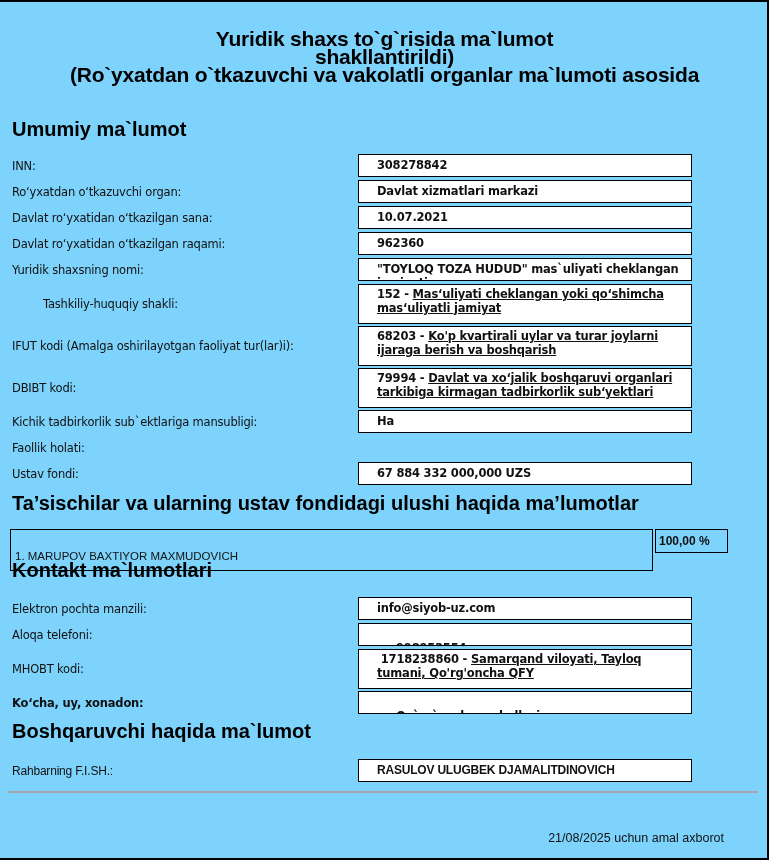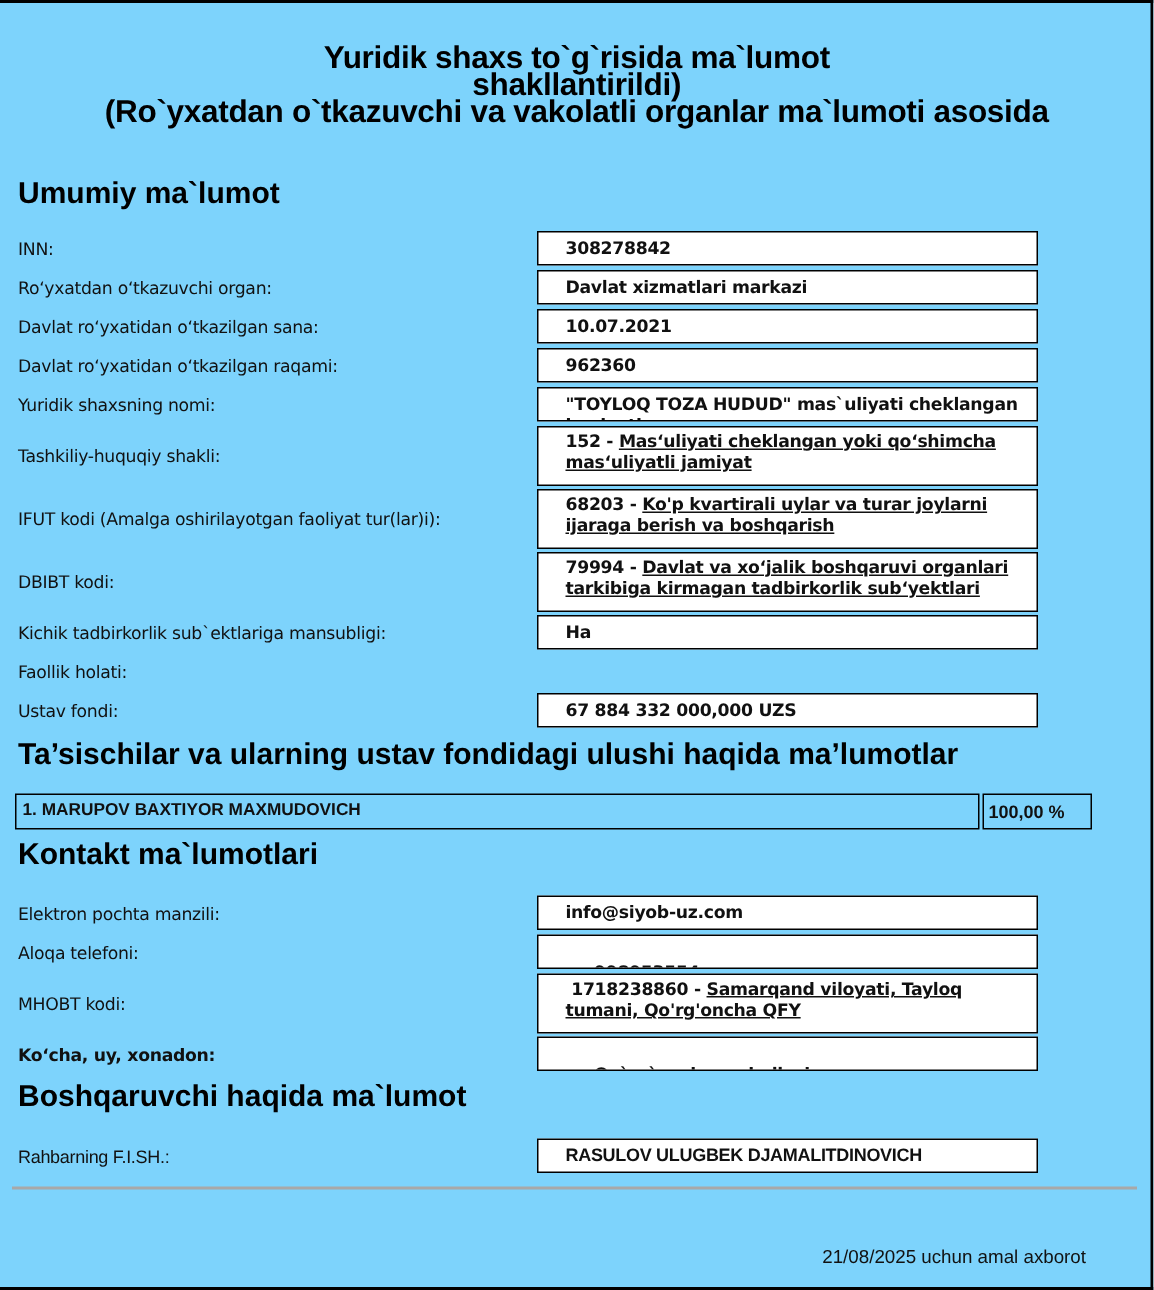--- a/index.html
+++ b/index.html
@@ -32,22 +32,22 @@
       border: 1.5px solid #000; background: #fff;
       padding: 2px 6px 0 18px;
       font-family: "DejaVu Sans", sans-serif; font-weight: bold;
       font-size: 11.5px; line-height: 14px; color: #111;
       letter-spacing: -0.2px; overflow: hidden; margin-left: 40px;
     }
     .vbox .link { text-decoration: underline; }
     .vbox.single { padding-top: 3px; }
     .founder-name {
       position: absolute; left: 10px; top: 527px; width: 643px; height: 24px;
-      border: 1.5px solid #000; padding: 4px 4px;
-      font-family: "Liberation Sans", sans-serif; font-weight: bold; font-size: 11.5px; color: #111;
+      border: 1.5px solid #000; padding: 20px 4px;
+      font-family: "Liberation Sans", sans-serif; font-weight: normal; font-size: 11.5px; color: #111;
       white-space: nowrap;
     }
     .founder-share {
       position: absolute; left: 655px; top: 527px; width: 73px; height: 24px;
       border: 1.5px solid #000; padding: 4px 3px;
       font-family: "Liberation Sans", sans-serif; font-weight: bold; font-size: 12px; color: #111;
       white-space: nowrap;
     }
     .hr {
       position: absolute; left: 8px; top: 789px; width: 750px; height: 2px;
@@ -91,21 +91,21 @@
   <div class="label" style="top:235px;">Davlat ro‘yxatidan o‘tkazilgan raqami:</div>
   <div class="vbox single" style="top:230px;height:23px;">
     <span>962360</span>
   </div>
 
   <div class="label" style="top:261px;">Yuridik shaxsning nomi:</div>
   <div class="vbox single" style="top:256px;height:23px;">
     <span>"TOYLOQ TOZA HUDUD" mas`uliyati cheklangan jamiyati</span>
   </div>
 
-  <div class="label" style="top:295px;">Tashkiliy-huquqiy shakli:</div>
+  <div class="label" style="top:295px;margin-left:31px;">Tashkiliy-huquqiy shakli:</div>
   <div class="vbox" style="top:282px;height:40px;">
     <span>152 - </span><span class="link">Mas‘uliyati cheklangan yoki qo‘shimcha mas‘uliyatli jamiyat</span>
   </div>
 
   <div class="label" style="top:337px;">IFUT kodi (Amalga oshirilayotgan faoliyat tur(lar)i):</div>
   <div class="vbox" style="top:324px;height:40px;">
     <span>68203 - </span><span class="link">Ko'p kvartirali uylar va turar joylarni ijaraga berish va boshqarish</span>
   </div>
 
   <div class="label" style="top:379px;">DBIBT kodi:</div>

